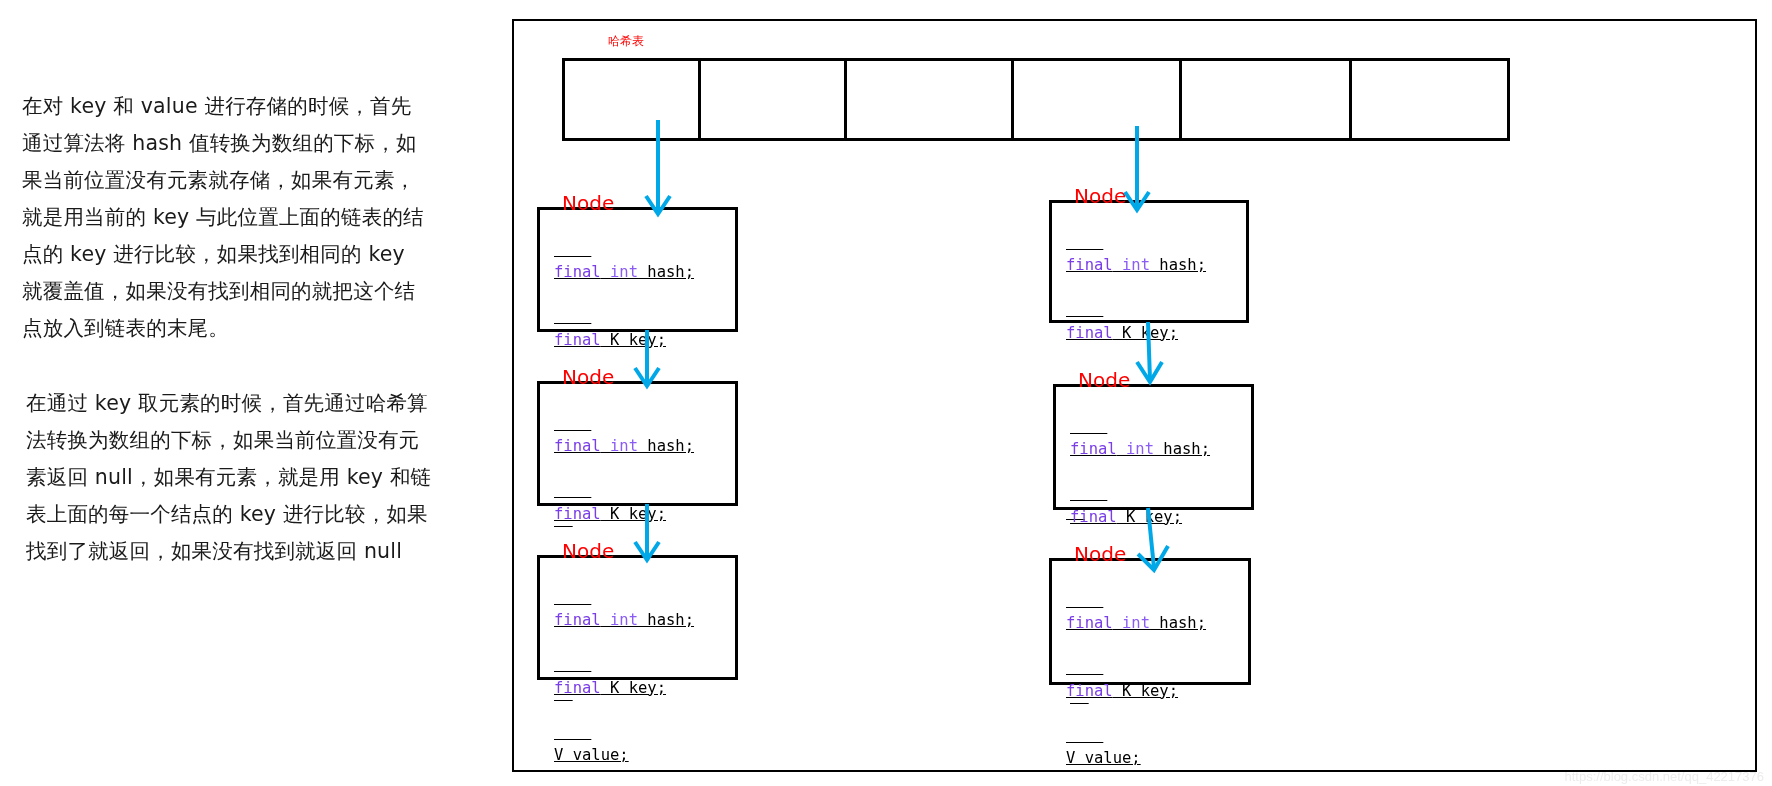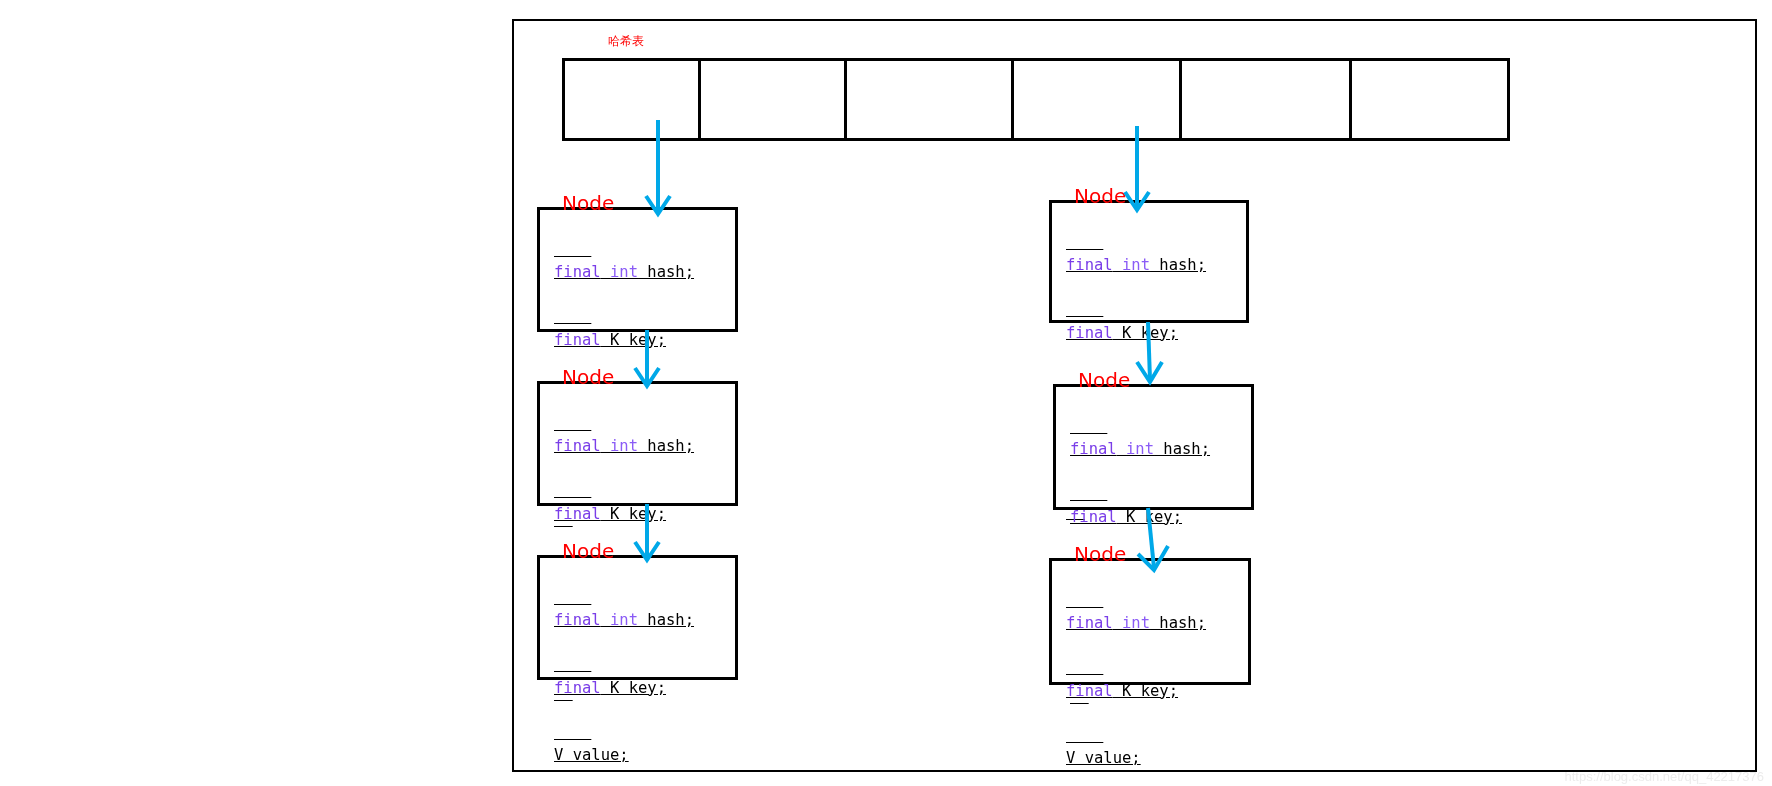--- a/index.html
+++ b/index.html
@@ -133,20 +133,22 @@
     font-size: 13px;
     color: #ececec;
     white-space: nowrap;
     z-index: 2;
   }
 </style>
 </head>
 <body>
 
 <div id="explanation">
+  <div class="para first">在对 key 和 value 进行存储的时候，首先通过算法将 hash 值转换为数组的下标，如果当前位置没有元素就存储，如果有元素，就是用当前的 key 与此位置上面的链表的结点的 key 进行比较，如果找到相同的 key 就覆盖值，如果没有找到相同的就把这个结点放入到链表的末尾。</div>
+  <div class="para second">在通过 key 取元素的时候，首先通过哈希算法转换为数组的下标，如果当前位置没有元素返回 null，如果有元素，就是用 key 和链表上面的每一个结点的 key 进行比较，如果找到了就返回，如果没有找到就返回 null</div>
 </div>
 
 <div id="diagram-panel"></div>
 
 <div id="hashtable-label">哈希表</div>
 
 <div id="hashtable">
   <div class="bucket" style="width:136px;"></div>
   <div class="bucket" style="width:146px;"></div>
   <div class="bucket" style="width:167px;"></div>

